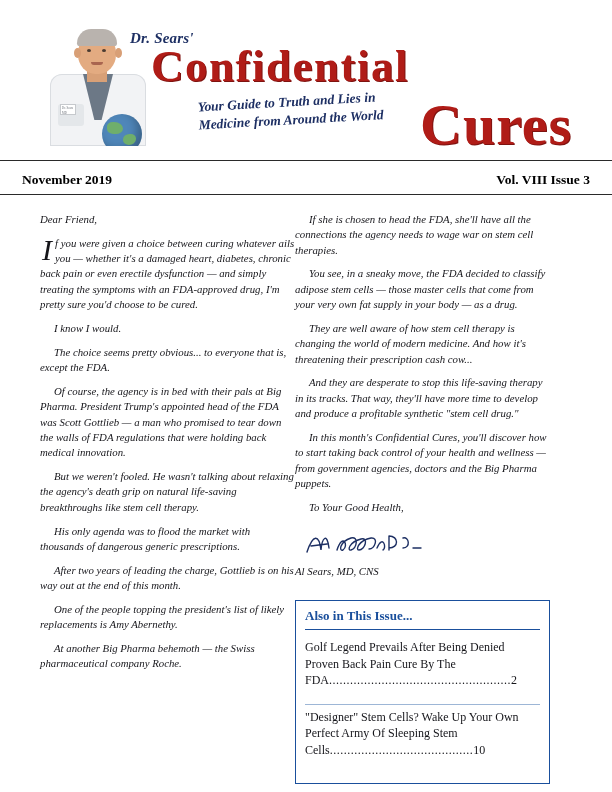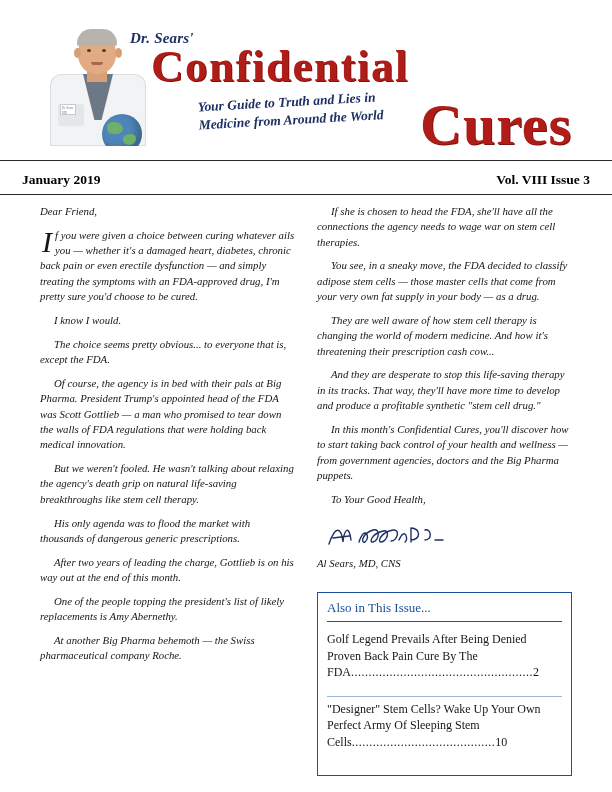--- a/index.html
+++ b/index.html
@@ -222,25 +222,24 @@
     position: absolute;
     left: 0; top: 194px;
     width: 612px; height: 1px;
     background: #2a2a2a;
   }
 
   
   .content {
     position: absolute;
     left: 40px;
-    top: 204px;
+    top: 212px;
     width: 532px;
     height: 560px;
     display: flex;
-    gap: 22px;
   }
   .col {
     width: 255px;
     position: relative;
   }
   .col p {
     margin: 0 0 8.5px 0;
     font-family: "Liberation Serif", serif;
     font-style: italic;
     font-size: 10.8px;
@@ -281,21 +280,21 @@
     position: absolute;
     left: 0;
     top: 388px;
     width: 255px;
     border: 1.6px solid #1a4f9c;
     background: #ffffff;
     padding: 7px 9px 9px 9px;
   }
   .also-title {
     font-family: "Liberation Serif", serif;
-    font-weight: normal;
+    font-weight: bold;
     font-size: 13px;
     color: #1a4f9c;
     margin-bottom: 5px;
   }
   .also-divider {
     height: 1.2px;
     background: #1a4f9c;
     margin-bottom: 5px;
   }
   .also-item {
@@ -332,21 +331,21 @@
     <div class="dr-sears">Dr. Sears'</div>
     <div class="word-confidential">Confidential</div>
     <div class="tagline">Your Guide to Truth and Lies in Medicine from Around the World</div>
     <div class="word-cures">Cures</div>
   </div>
 </div>
 
 <div class="rule-top"></div>
 
 <div class="dateline">
-  <span>January 2019</span>
+  <span>November 2019</span>
   <span>Vol. VIII Issue 3</span>
 </div>
 <div class="rule-bottom"></div>
 
 <div class="content">
 
   <div class="col">
     <p class="noindent">Dear Friend,</p>
 
     <p class="dropcap-para">

